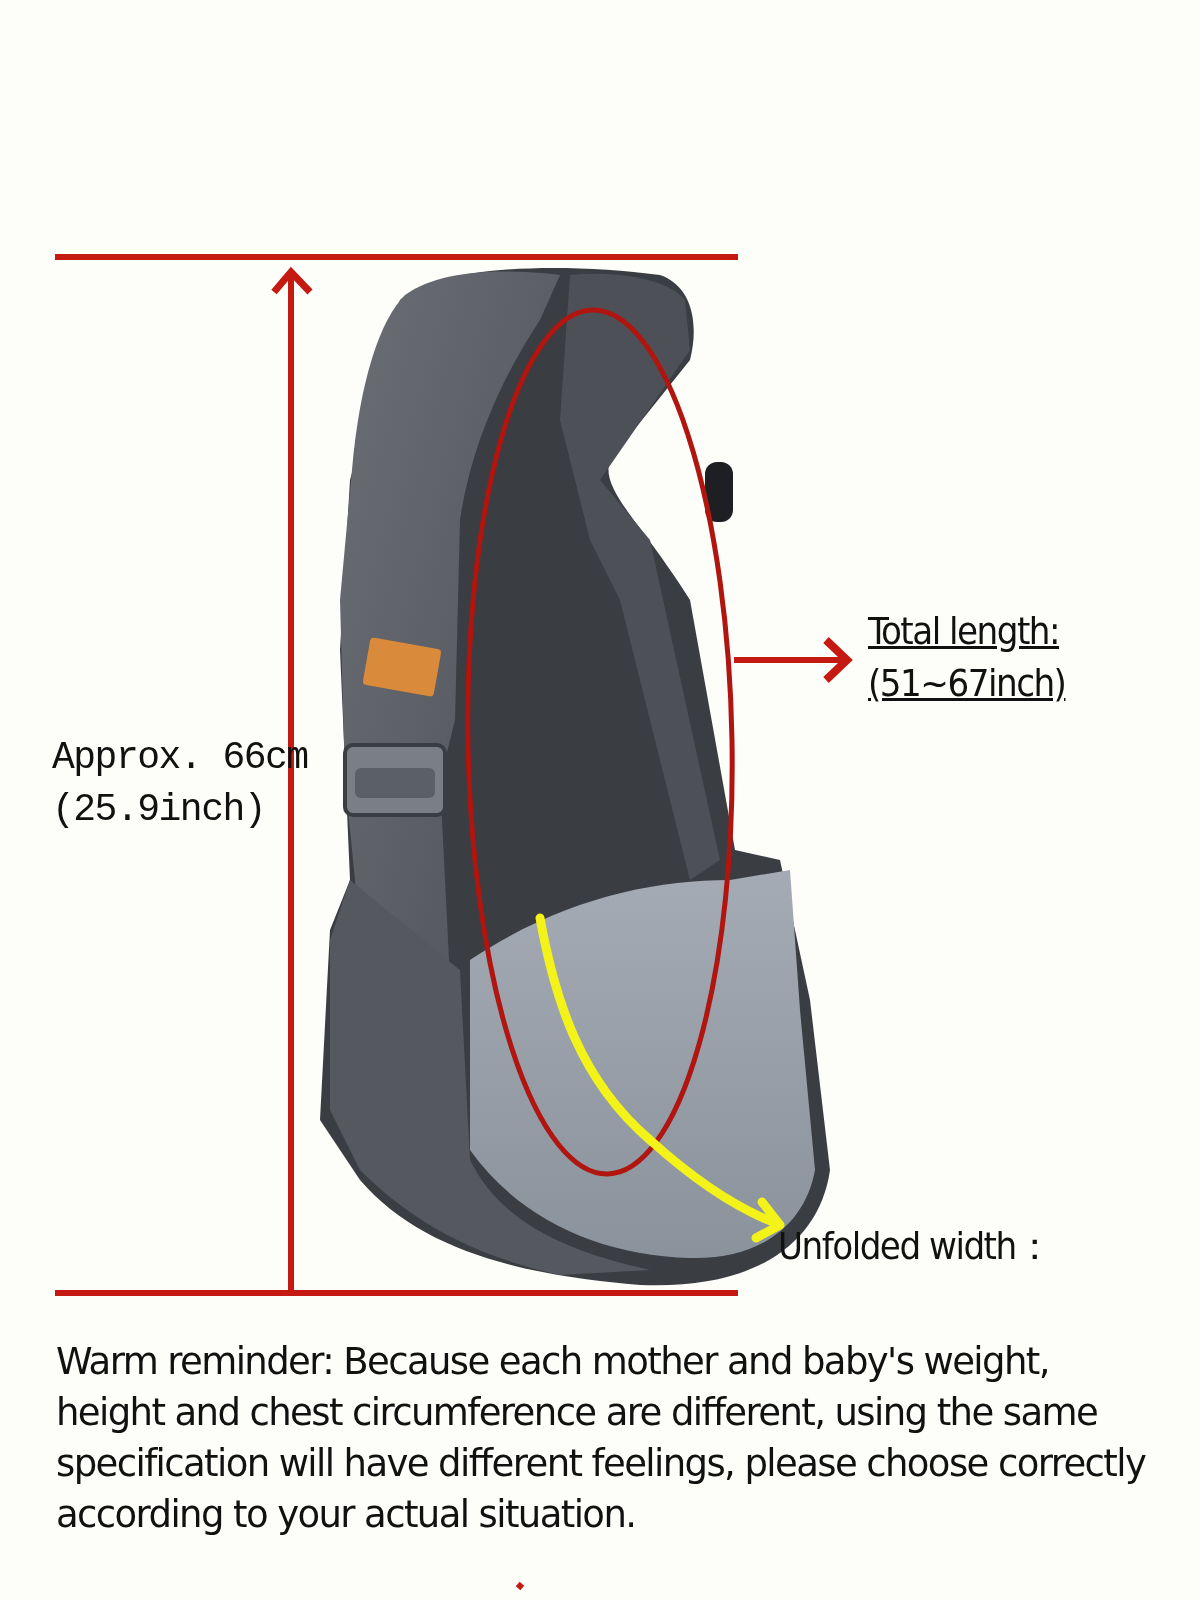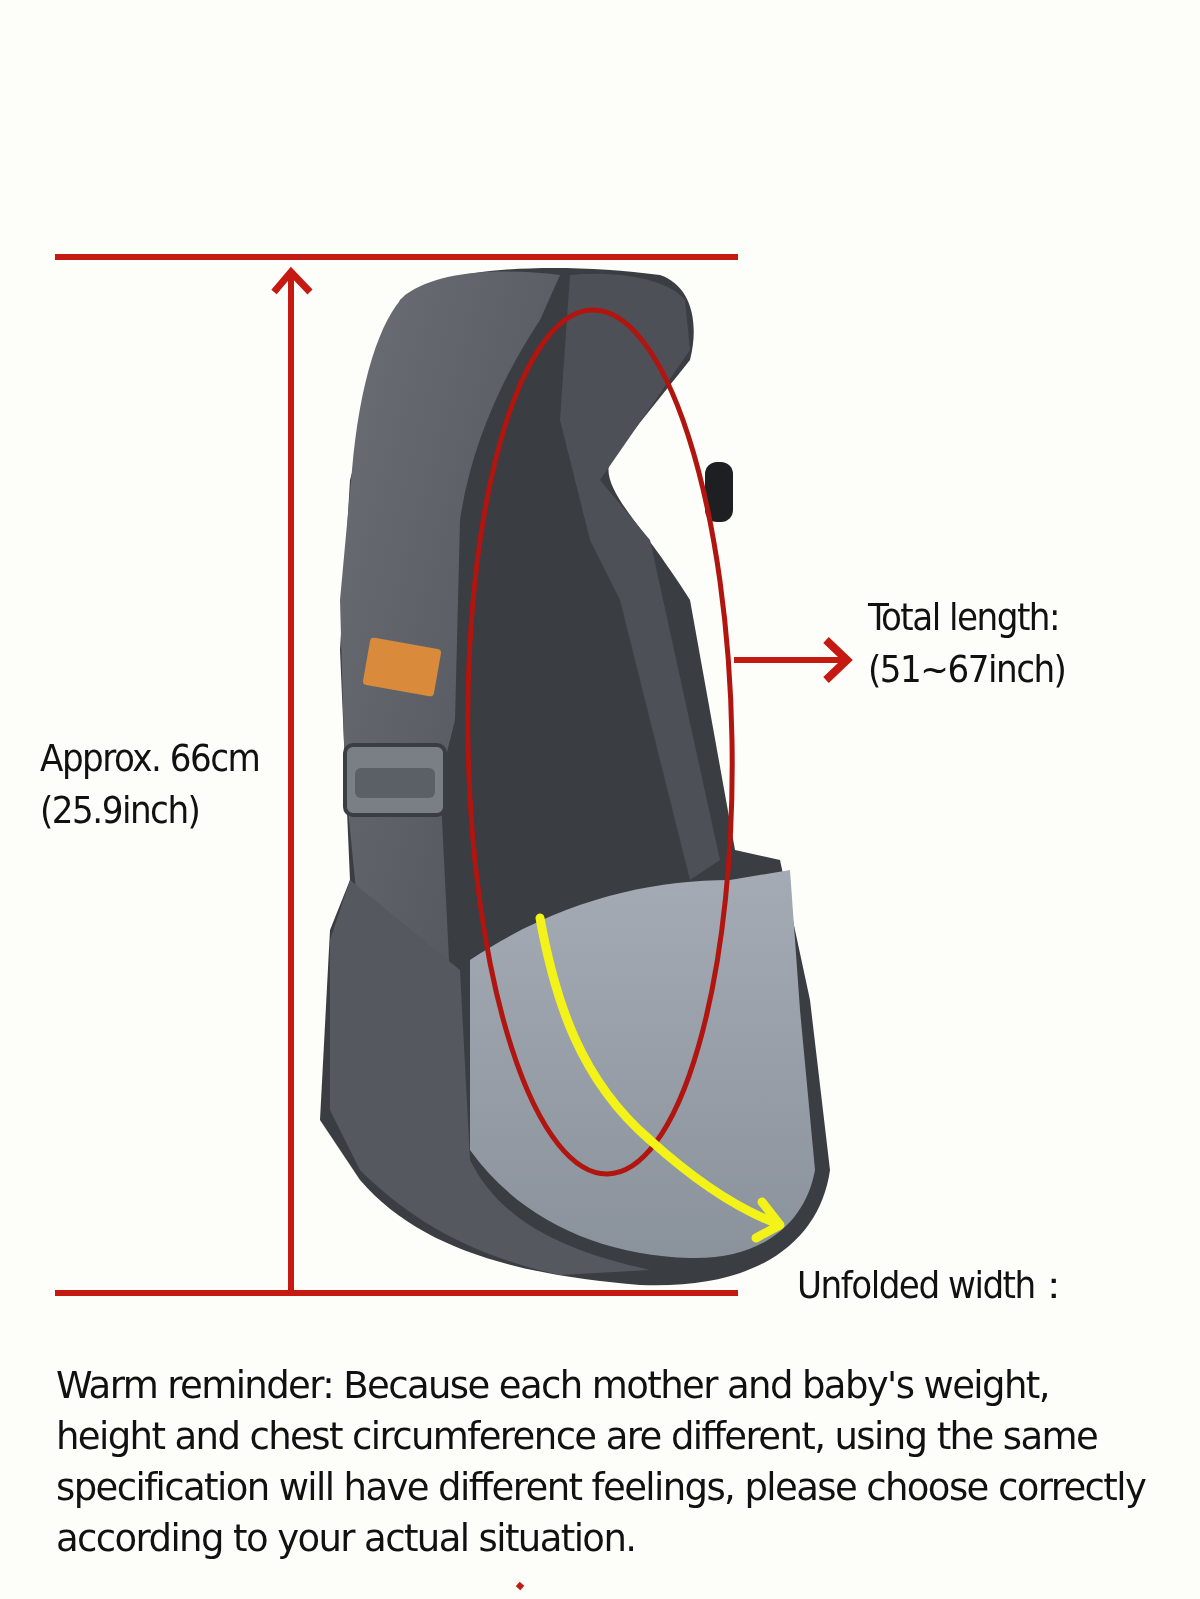--- a/index.html
+++ b/index.html
@@ -1,21 +1,21 @@
 <!DOCTYPE html>
 <html><head>
 <meta charset="utf-8">
 <style>
   html, body { margin:0; padding:0; }
   body { width:1200px; height:1599px; background:#fdfdf9; position:relative; overflow:hidden; font-family:"DejaVu Sans", sans-serif; color:#111; }
   .stage { position:absolute; left:0; top:0; width:1200px; height:1599px; }
   svg.art { position:absolute; left:0; top:0; }
   .label { position:absolute; font-size:38px; line-height:52px; letter-spacing:-1.5px; color:#111; font-family:"DejaVu Sans Condensed","DejaVu Sans", sans-serif; font-stretch:condensed; }
   .label div { white-space:nowrap; }
-  .reminder { position:absolute; left:56px; top:1336px; width:1110px; font-size:37px; line-height:51px; letter-spacing:-1.6px; font-family:"DejaVu Sans", sans-serif;margin-top:24px; }
+  .reminder { position:absolute; left:56px; top:1336px; width:1110px; font-size:37px; line-height:51px; letter-spacing:-1.6px; font-family:"DejaVu Sans", sans-serif; }
 </style>
 </head>
 <body>
 
 <div class="stage">
 
   <svg class="art" width="1200" height="1599" viewBox="0 0 1200 1599">
     <defs>
       <linearGradient id="fabric" x1="0" y1="0" x2="1" y2="1">
         <stop offset="0" stop-color="#6b6f75"></stop>
@@ -61,28 +61,28 @@
     </g>
 
     <g>
       <path d="M540,918 C555,1000 580,1080 650,1140 C700,1185 740,1210 778,1224" fill="none" stroke="#f3f31a" stroke-width="9" stroke-linecap="round"></path>
       <polyline points="762,1202 780,1225 756,1238" fill="none" stroke="#f3f31a" stroke-width="9" stroke-linecap="round" stroke-linejoin="round"></polyline>
     </g>
 
     <rect x="517" y="1583" width="6" height="6" fill="#c41a12" transform="rotate(40 520 1586)"></rect>
   </svg>
 
-  <div class="label" style="left:40px; top:732px;">
+  <div class="label" style="left:52px; top:732px;font-family:Liberation Mono, monospace;">
     <div>Approx. 66cm</div>
     <div>(25.9inch)</div>
   </div>
 
-  <div class="label" style="left:868px; top:591px;">
+  <div class="label" style="left:868px; top:605px;text-decoration:underline;">
     <div>Total length:</div>
     <div>(51~67inch)</div>
   </div>
 
-  <div class="label" style="left:797px; top:1220px;margin-top:39px;">
+  <div class="label" style="left:778px; top:1220px;">
     <div>Unfolded width：</div>
   </div>
 
   <div class="reminder">Warm reminder: Because each mother and baby's weight, height and chest circumference are different, using the same specification will have different feelings, please choose correctly according to your actual situation.</div>
 </div>
 
 </body></html>

